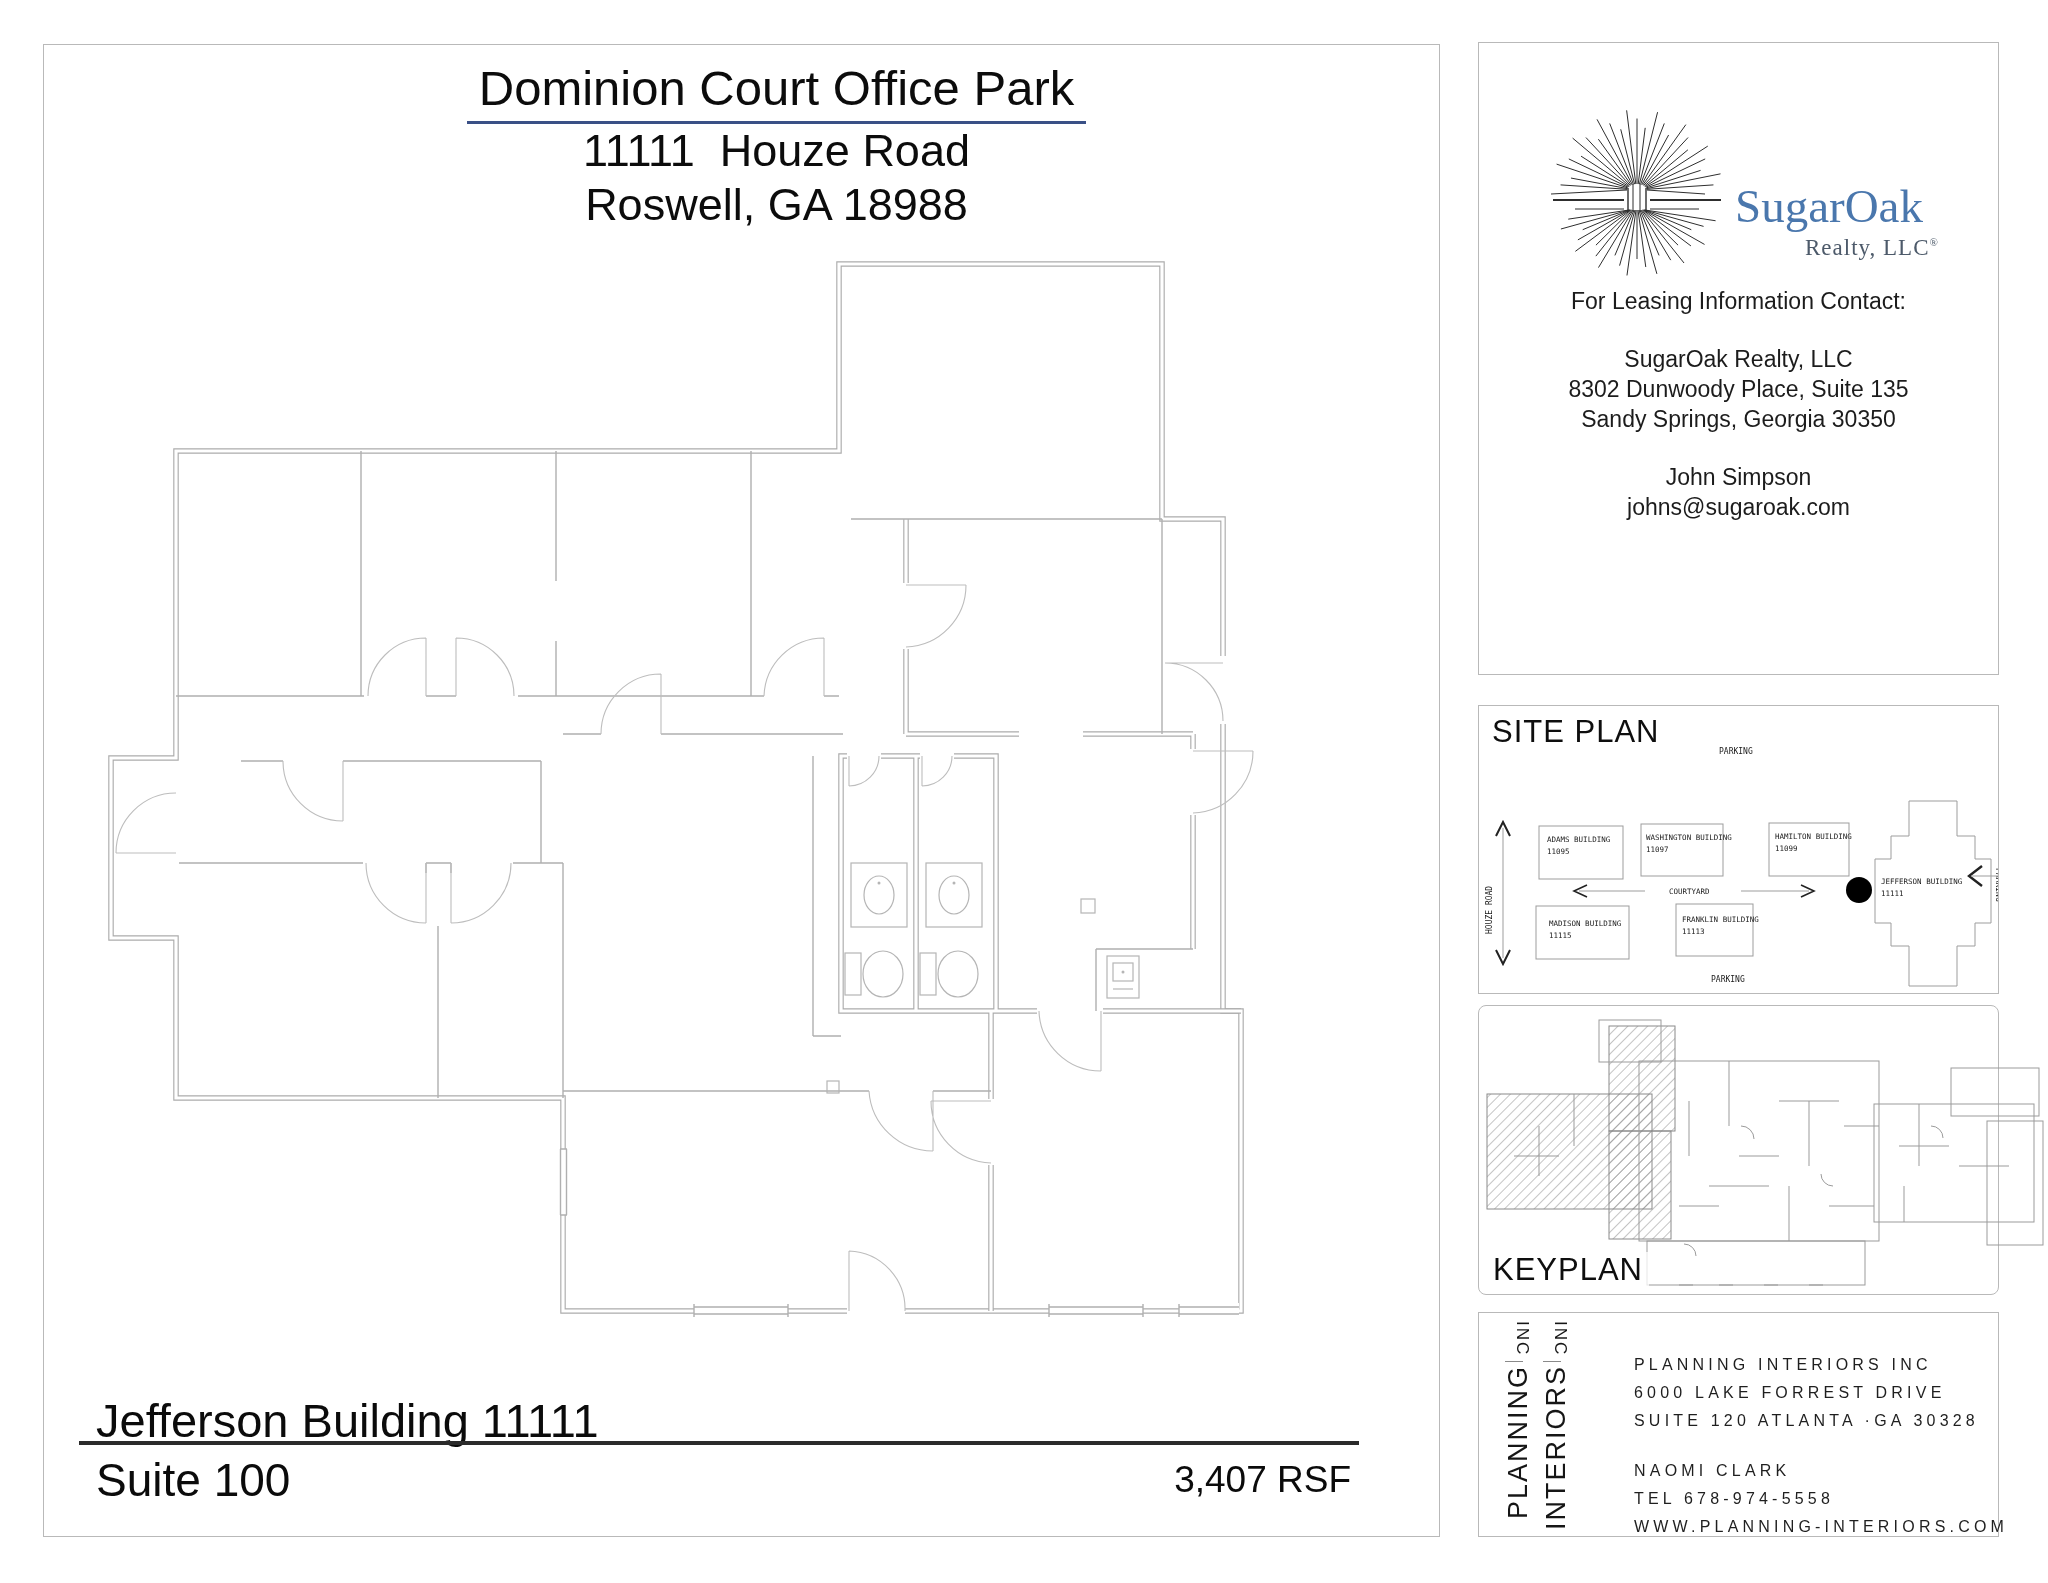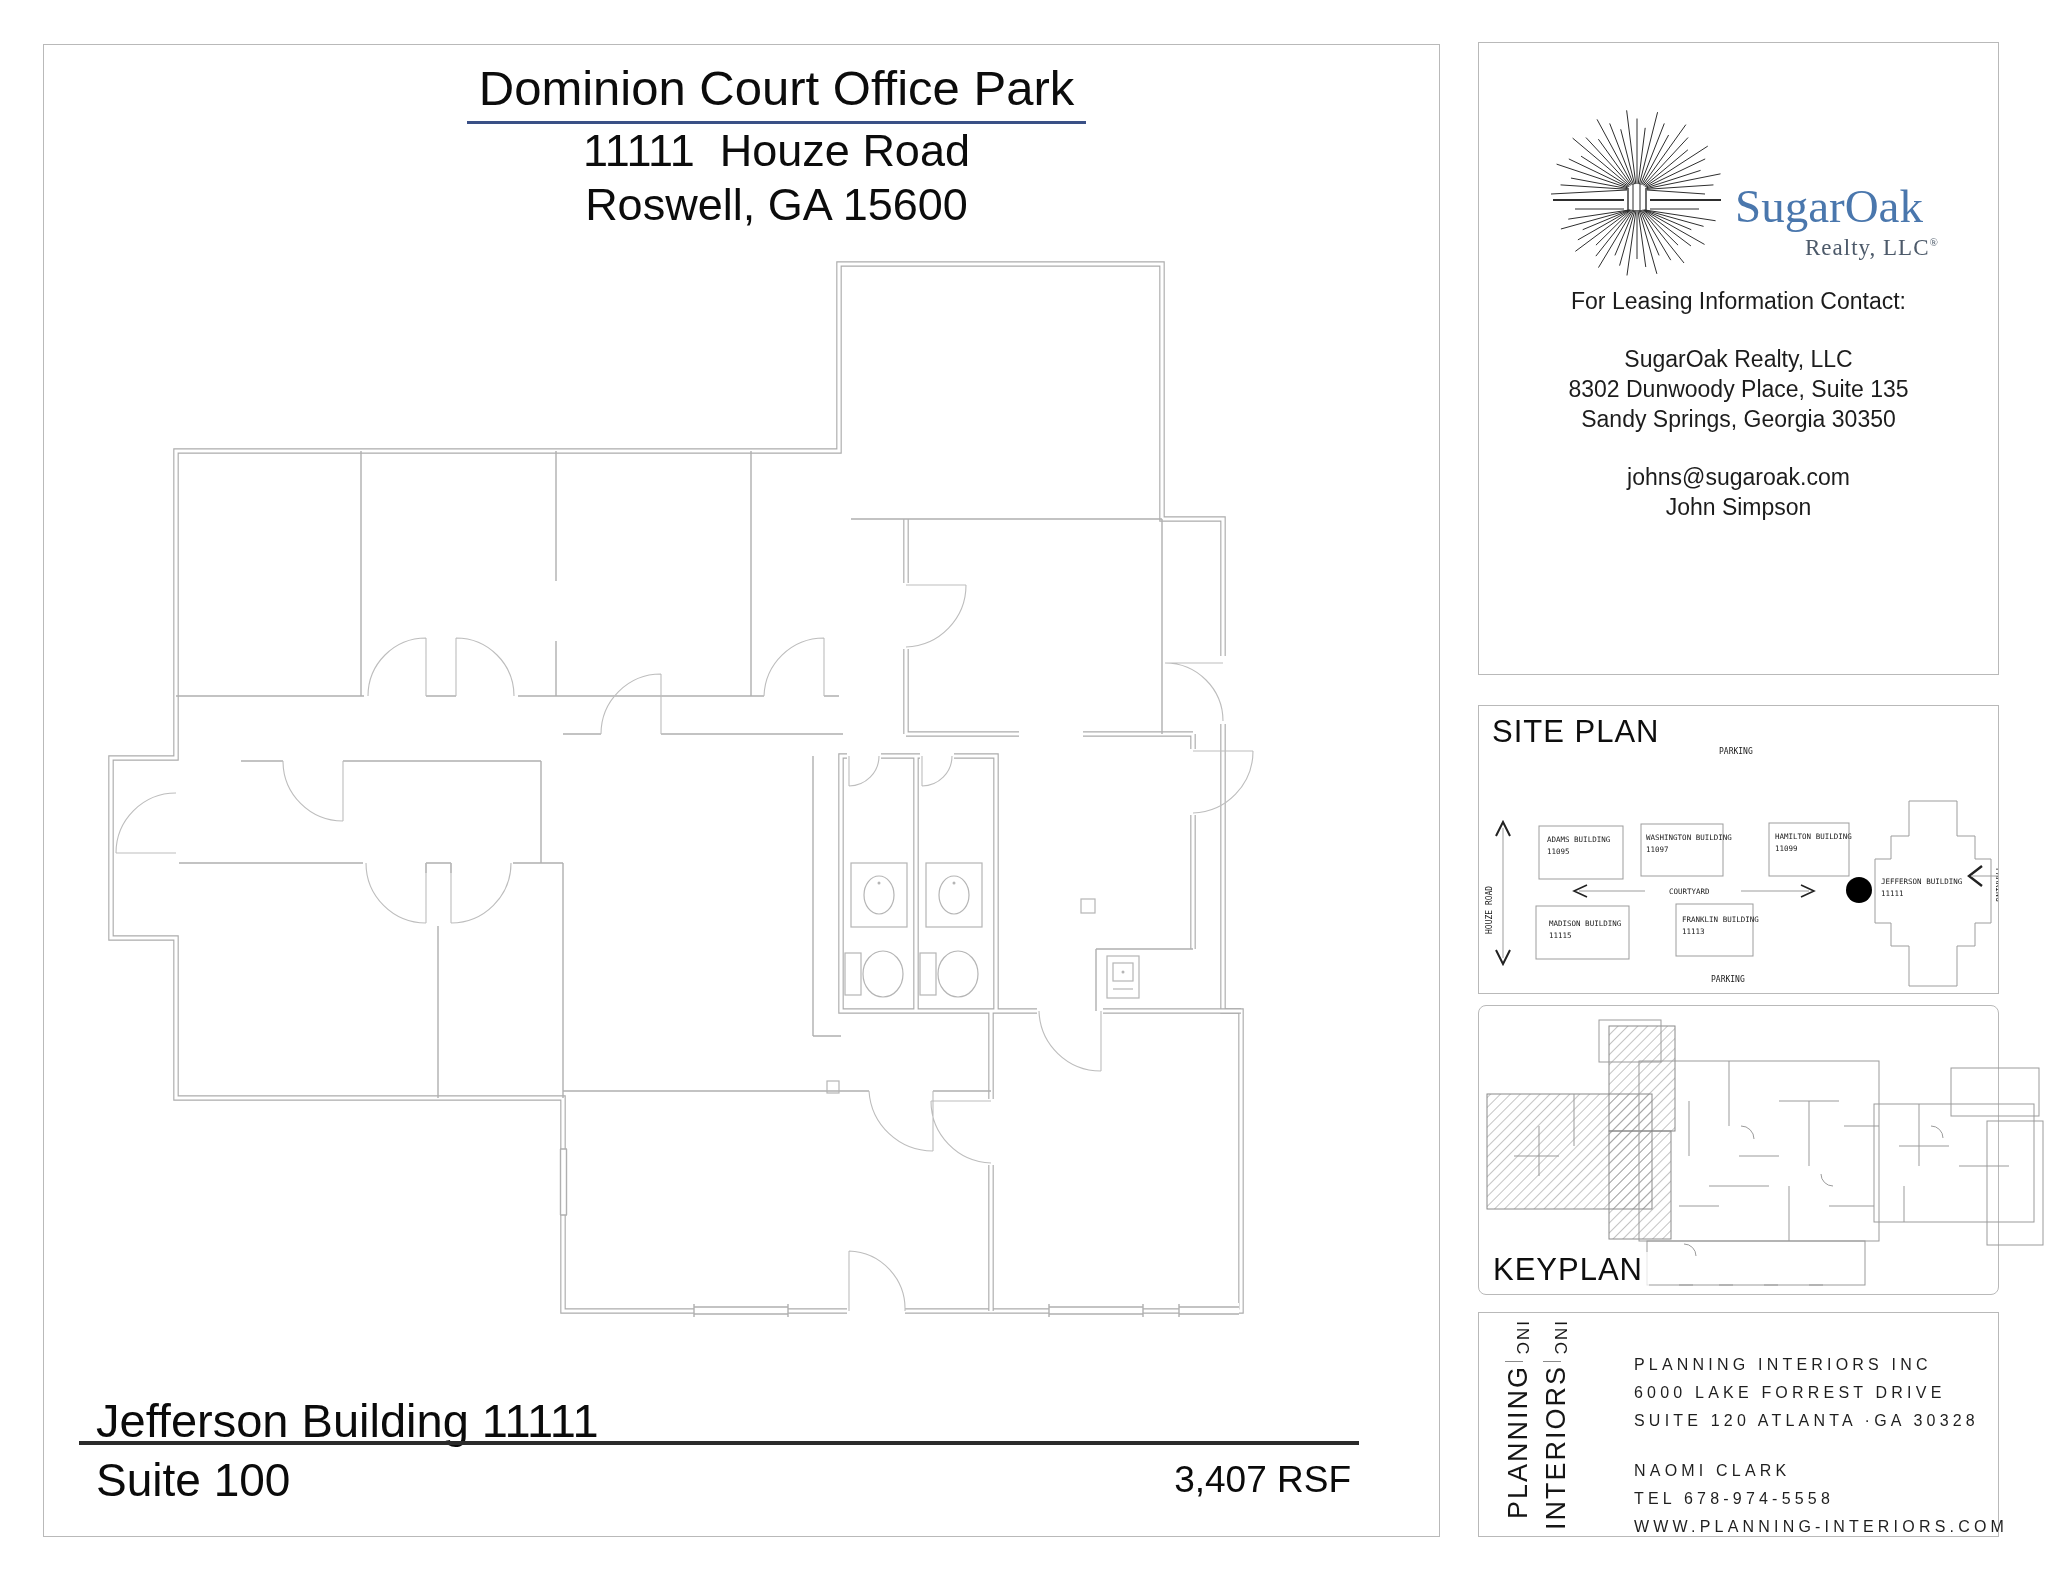--- a/index.html
+++ b/index.html
@@ -53,21 +53,21 @@
 </style>
 </head>
 <body>
 
 <div class="page">
 
   <div class="box main-panel">
     <div class="title-block">
       <div class="t1">Dominion Court Office Park</div>
       <div class="t2">11111  Houze Road</div>
-      <div class="t3">Roswell, GA 15600</div>
+      <div class="t3">Roswell, GA 18988</div>
     </div>
 
     <svg class="plan-svg" width="1180" height="1160" viewBox="85 240 1180 1160">
 
       <path class="wx" d="M 175,450 L 838,450 L 838,263 L 1161,263 L 1161,518 L 1222,518 L 1222,1010 L 1240,1010 L 1240,1310 L 562,1310 L 562,1097 L 175,1097 L 175,937 L 110,937 L 110,757 L 175,757 Z"></path>
       <path class="wxi" d="M 175,450 L 838,450 L 838,263 L 1161,263 L 1161,518 L 1222,518 L 1222,1010 L 1240,1010 L 1240,1310 L 562,1310 L 562,1097 L 175,1097 L 175,937 L 110,937 L 110,757 L 175,757 Z"></path>
 
       <path class="wx" d="M 840,755 H 995 V 1010 H 840 Z M 915,755 V 1010 M 990,1010 H 1240 M 905,518 V 733 M 905,733 H 1192 M 1192,733 V 948 M 990,1010 V 1310"></path>
       <path class="wxi" d="M 840,755 H 995 V 1010 H 840 Z M 915,755 V 1010 M 990,1010 H 1240 M 905,518 V 733 M 905,733 H 1192 M 1192,733 V 948 M 990,1010 V 1310"></path>
 
@@ -215,22 +215,22 @@
     </svg>
     <div class="brand-main">SugarOak</div>
     <div class="brand-sub"><span>Realty, LLC</span><sup>®</sup></div>
     <div class="contact">
       <div>For Leasing Information Contact:</div>
       <div class="gap"></div>
       <div>SugarOak Realty, LLC</div>
       <div>8302 Dunwoody Place, Suite 135</div>
       <div>Sandy Springs, Georgia 30350</div>
       <div class="gap"></div>
+      <div>John Simpson</div>
       <div>johns@sugaroak.com</div>
-      <div>John Simpson</div>
     </div>
   </div>
 
   <div class="box site-box">
     <svg class="site-svg" width="519" height="287" viewBox="0 0 519 287">
 
       <path class="sline" d="M 24,122 V 252" stroke-width="1.4"></path>
       <path d="M 17,130 L 24,116 L 31,130 M 17,244 L 24,258 L 31,244" fill="none" stroke="#222" stroke-width="2"></path>
       <text class="tt" transform="translate(13,228) rotate(-90)">HOUZE ROAD</text>
 

